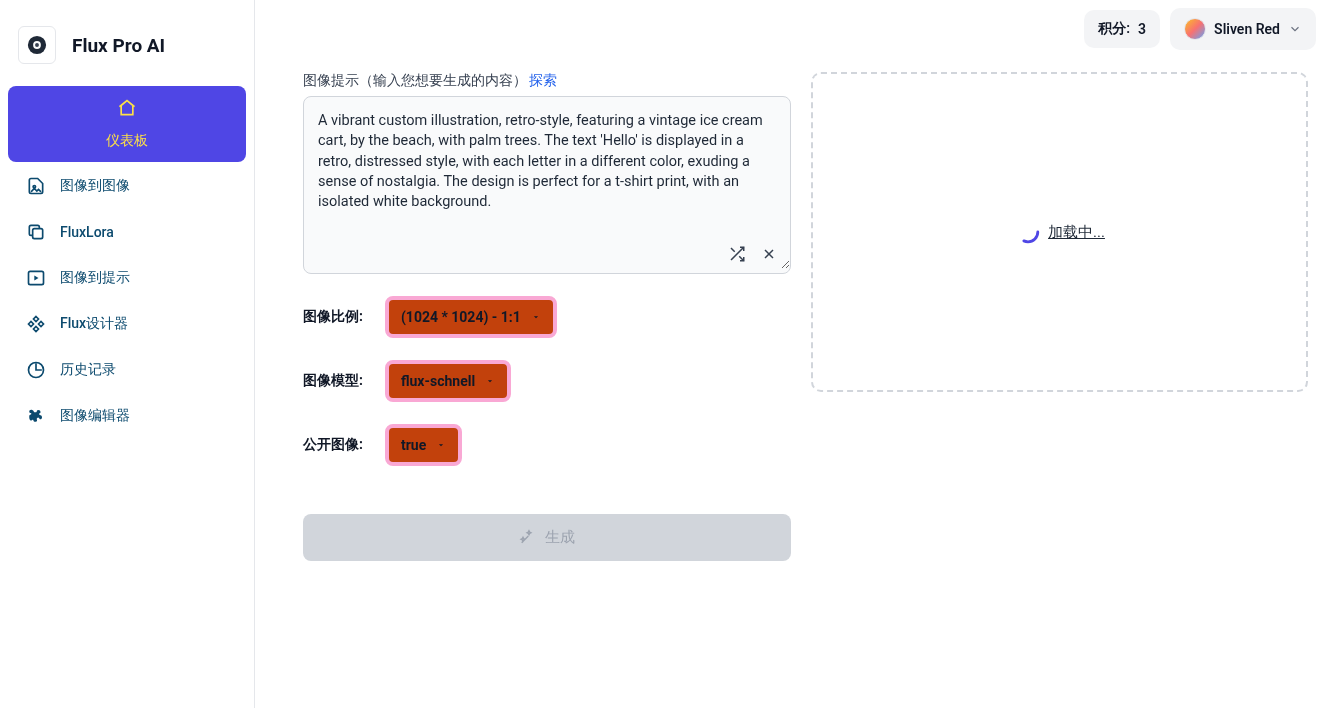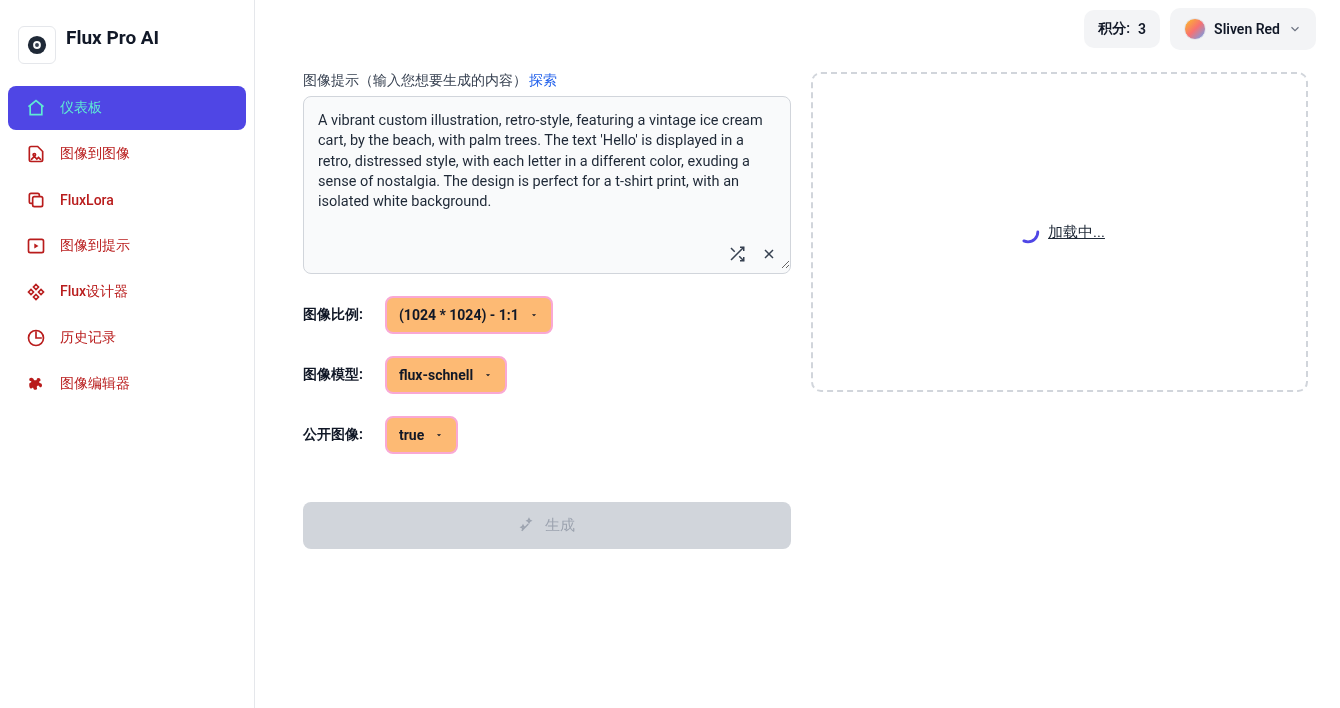--- a/index.html
+++ b/index.html
@@ -1,41 +1,41 @@
 <!DOCTYPE html>
 <html><head>
 <meta charset="utf-8">
 <style>
 * { margin: 0; padding: 0; box-sizing: border-box; }
 body { font-family: -apple-system, BlinkMacSystemFont, "Segoe UI", Roboto, sans-serif; background: #fff; color: #111827; width: 1340px; height: 708px; overflow: hidden; }
 .app { display: flex; height: 100%; }
 .sidebar { width: 255px; border-right: 1px solid #e5e7eb; display: flex; flex-direction: column; padding: 8px 4px; }
-.brand { display: flex; gap: 10px; padding: 18px 14px 18px 14px; }
+.brand { display: flex; align-items: center; gap: 16px; padding: 18px 14px 18px 14px; }
 .brand-logo { width: 38px; height: 38px; border: 1px solid #e5e7eb; border-radius: 6px; display: flex; align-items: center; justify-content: center; background: #fff; }
 .brand-logo svg { width: 26px; height: 26px; }
 .brand-name { font-size: 19px; font-weight: 700; }
 .nav { display: flex; flex-direction: column; gap: 2px; padding: 4px 0; }
-.nav-item { display: flex; align-items: center; gap: 14px; padding: 12px 18px; font-size: 14px; font-weight: 500; color: #b91c1c; border-radius: 8px; margin: 0 4px; cursor: pointer; }
-.nav-item.active { background: #4f46e5; color: #5eead4; }
+.nav-item { display: flex; align-items: center; gap: 14px; padding: 12px 18px; font-size: 14px; font-weight: 500; color: #0c4a6e; border-radius: 8px; margin: 0 4px; cursor: pointer; }
+.nav-item.active { background: #4f46e5; color: #fde047; flex-direction: column; }
 .nav-item .icon { width: 20px; height: 20px; display: flex; align-items: center; justify-content: center; flex-shrink: 0; }
 .main { flex: 1; display: flex; flex-direction: column; }
 .topbar { display: flex; justify-content: flex-end; align-items: center; gap: 10px; padding: 8px 24px; }
 .chip { background: #f3f4f6; border-radius: 10px; padding: 10px 14px; font-size: 14px; font-weight: 600; display: flex; align-items: center; gap: 8px; cursor: pointer; }
 .avatar { width: 22px; height: 22px; border-radius: 50%; background: linear-gradient(135deg,#fbbf24 0%,#f87171 50%,#60a5fa 100%); border: 1px solid #e5e7eb; display: inline-block; }
 .content { flex: 1; display: flex; padding: 14px 32px 32px 48px; gap: 20px; }
 .left-col { width: 488px; display: flex; flex-direction: column; }
 .label-row { font-size: 14px; color: #374151; margin-bottom: 6px; display: flex; align-items: baseline; gap: 2px;}
 .label-row .link { color: #2563eb; cursor: pointer; }
 .prompt-box { position: relative; border: 1px solid #d1d5db; border-radius: 8px; background: #f9fafb; }
 .prompt-text { width: 100%; min-height: 130px; padding: 14px 14px 36px 14px; border: none; background: transparent; resize: vertical; font-family: inherit; font-size: 14.5px; line-height: 1.4; color: #1f2937; outline: none; }
 .prompt-actions { position: absolute; right: 10px; bottom: 8px; display: flex; gap: 10px; }
 .icon-btn { width: 22px; height: 22px; display: flex; align-items: center; justify-content: center; color: #374151; cursor: pointer; }
 .field { display: flex; align-items: center; gap: 22px; margin-top: 22px; font-size: 14px; }
 .field-label { font-weight: 700; color: #111827; }
-.select { border: 2px solid #f9a8d4; background: #fdba74; border-radius: 8px; padding: 9px 12px; display: flex; align-items: center; gap: 10px; font-weight: 700; font-size: 14px; cursor: pointer; }
+.select { border: 4px solid #f9a8d4; background: #c2410c; border-radius: 8px; padding: 9px 12px; display: flex; align-items: center; gap: 10px; font-weight: 700; font-size: 14px; cursor: pointer; }
 .generate-btn { margin-top: 48px; width: 100%; background: #d1d5db; color: #9ca3af; border: none; border-radius: 8px; padding: 14px; font-size: 15px; font-weight: 500; display: flex; align-items: flex-start; justify-content: center; gap: 10px; cursor: not-allowed; }
 .right-col { flex: 1; }
 .preview { border: 2px dashed #d1d5db; border-radius: 10px; height: 320px; display: flex; align-items: center; justify-content: center; gap: 6px; color: #1f2937; font-size: 15px; text-decoration: underline; }
 .spinner { width: 28px; height: 28px; }
 .caret-svg { stroke: #6b7280; }
 @keyframes spin { to { transform: rotate(360deg); } }
 .spinner circle.arc { animation: spin 1s linear infinite; transform-origin: center; }
 </style>
 </head>
 <body>

